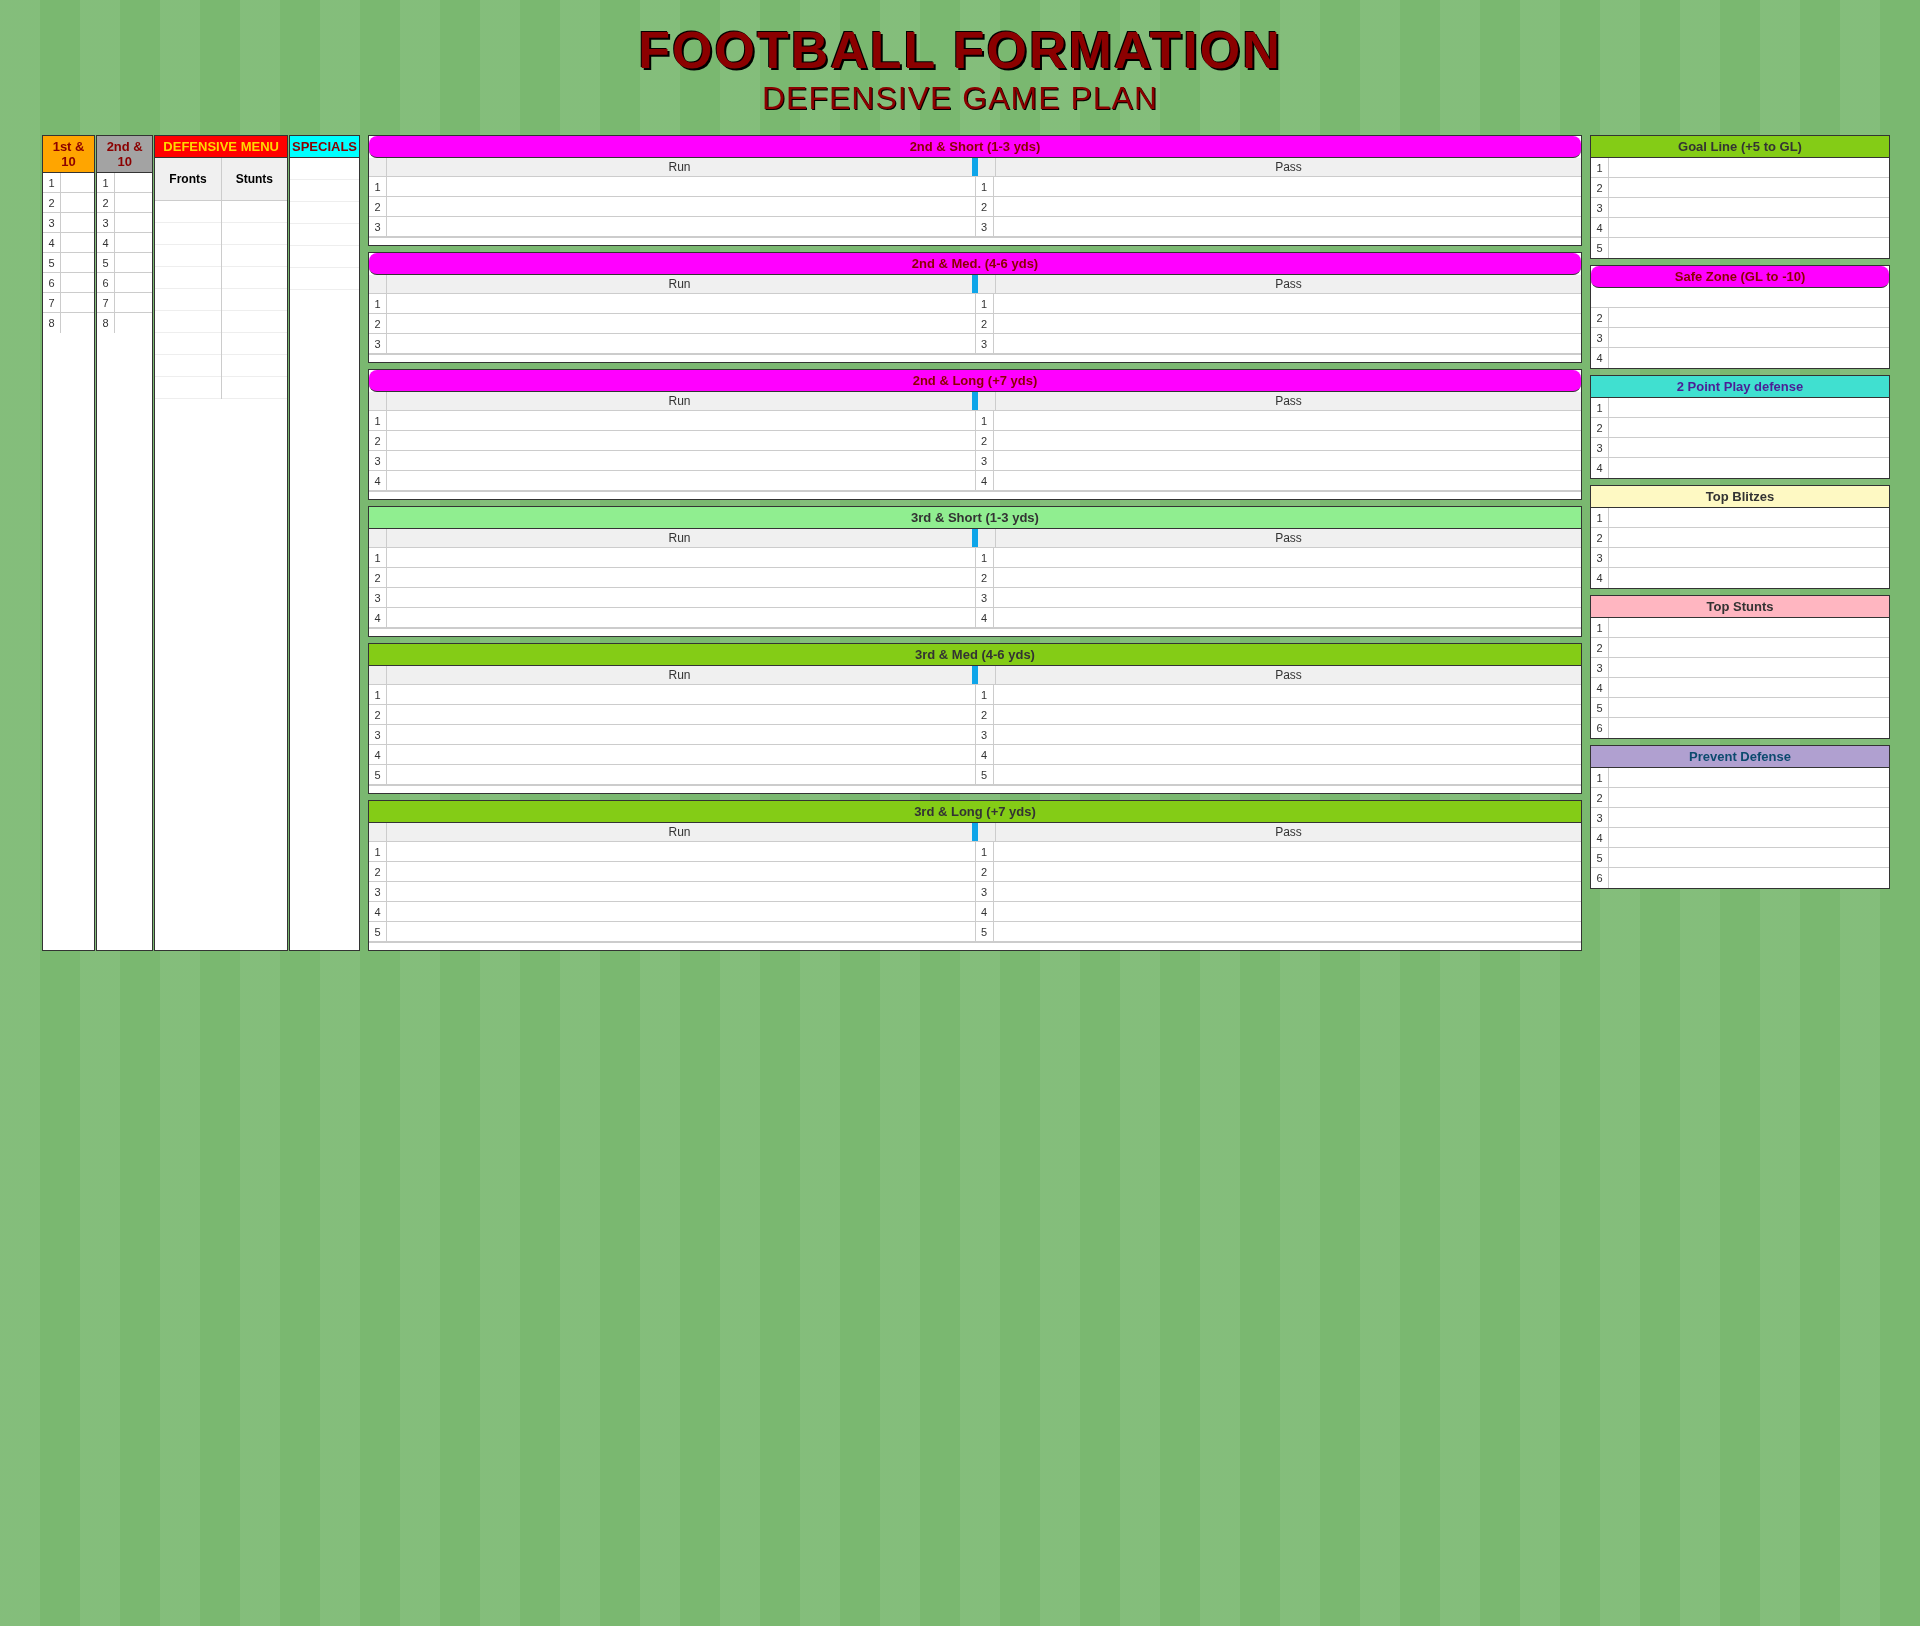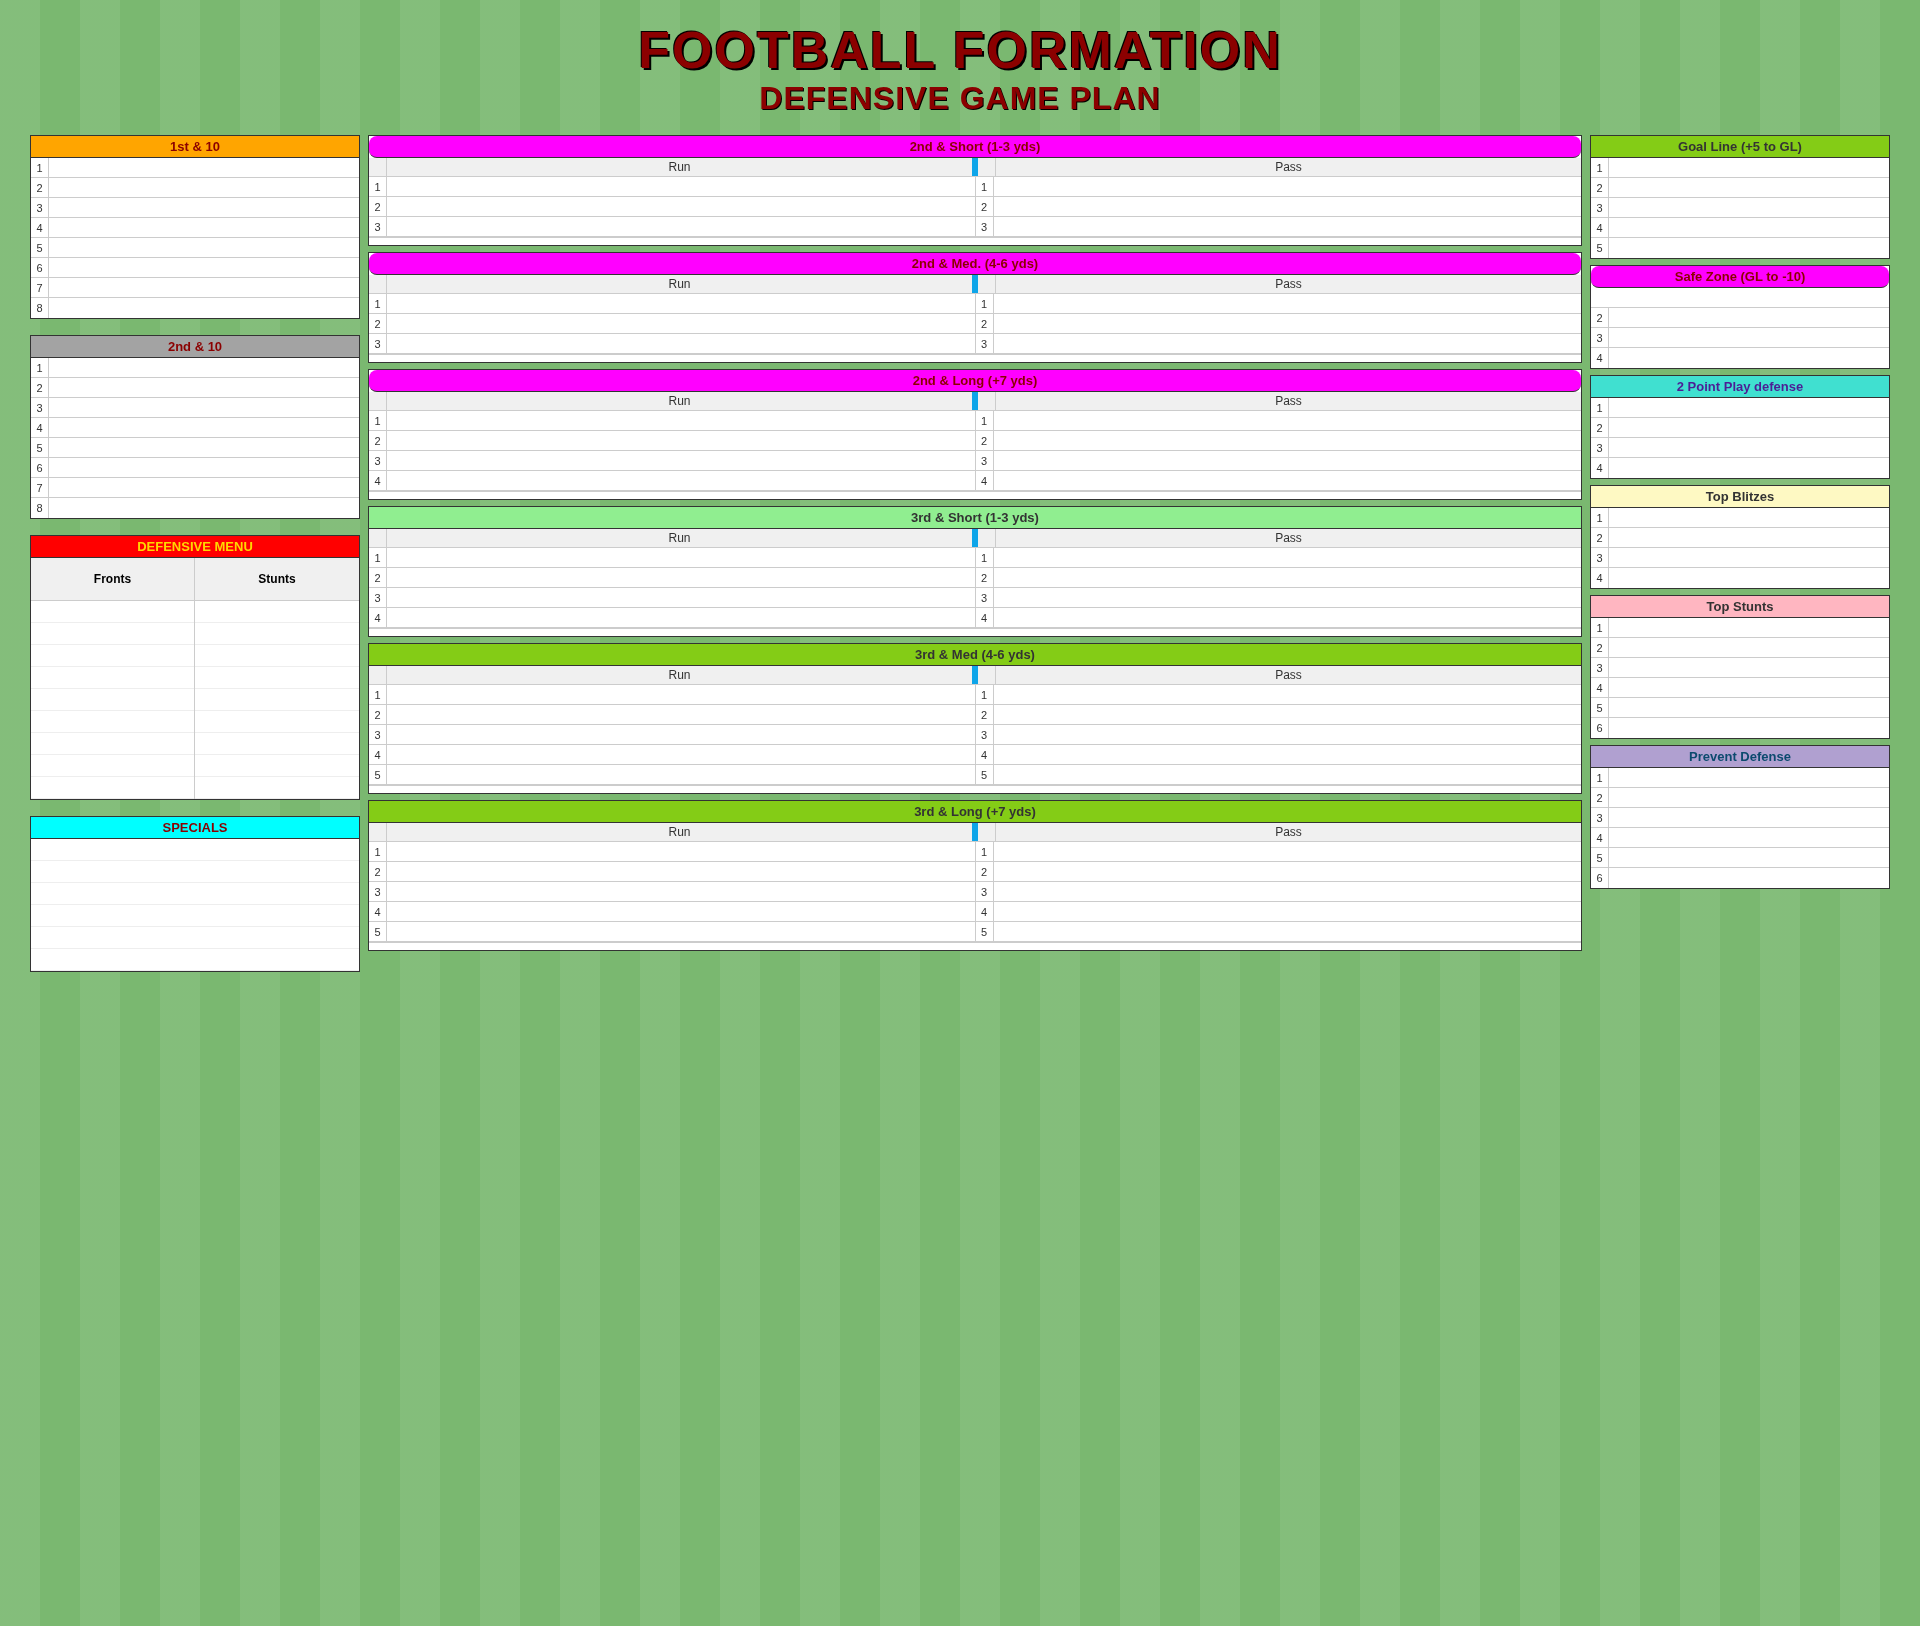--- a/index.html
+++ b/index.html
@@ -22,37 +22,38 @@
     }
     .page-title h1 {
       font-size: 52px;
       font-weight: 900;
       color: #8B0000;
       text-shadow: 2px 2px 0 #000, -1px -1px 0 #000;
       letter-spacing: 2px;
     }
     .page-title h2 {
       font-size: 32px;
-      font-weight: 700;
+      font-weight: 400;
       color: #8B0000;
       text-shadow: 1px 1px 0 #000;
       letter-spacing: 1px;
     }
     .main-grid {
       display: grid;
       grid-template-columns: 330px 1fr 300px;
       gap: 8px;
       max-width: 1860px;
       margin: 0 auto;
     }
     
     .left-col {
       display: flex;
-      flex-direction: column;
-      gap: 16px;
+      flex-direction: row;
+      gap: 1px;
+      margin-left: 12px;
     }
     
     .mid-col {
       display: flex;
       flex-direction: column;
       gap: 6px;
     }
     
     .right-col {
       display: flex;

